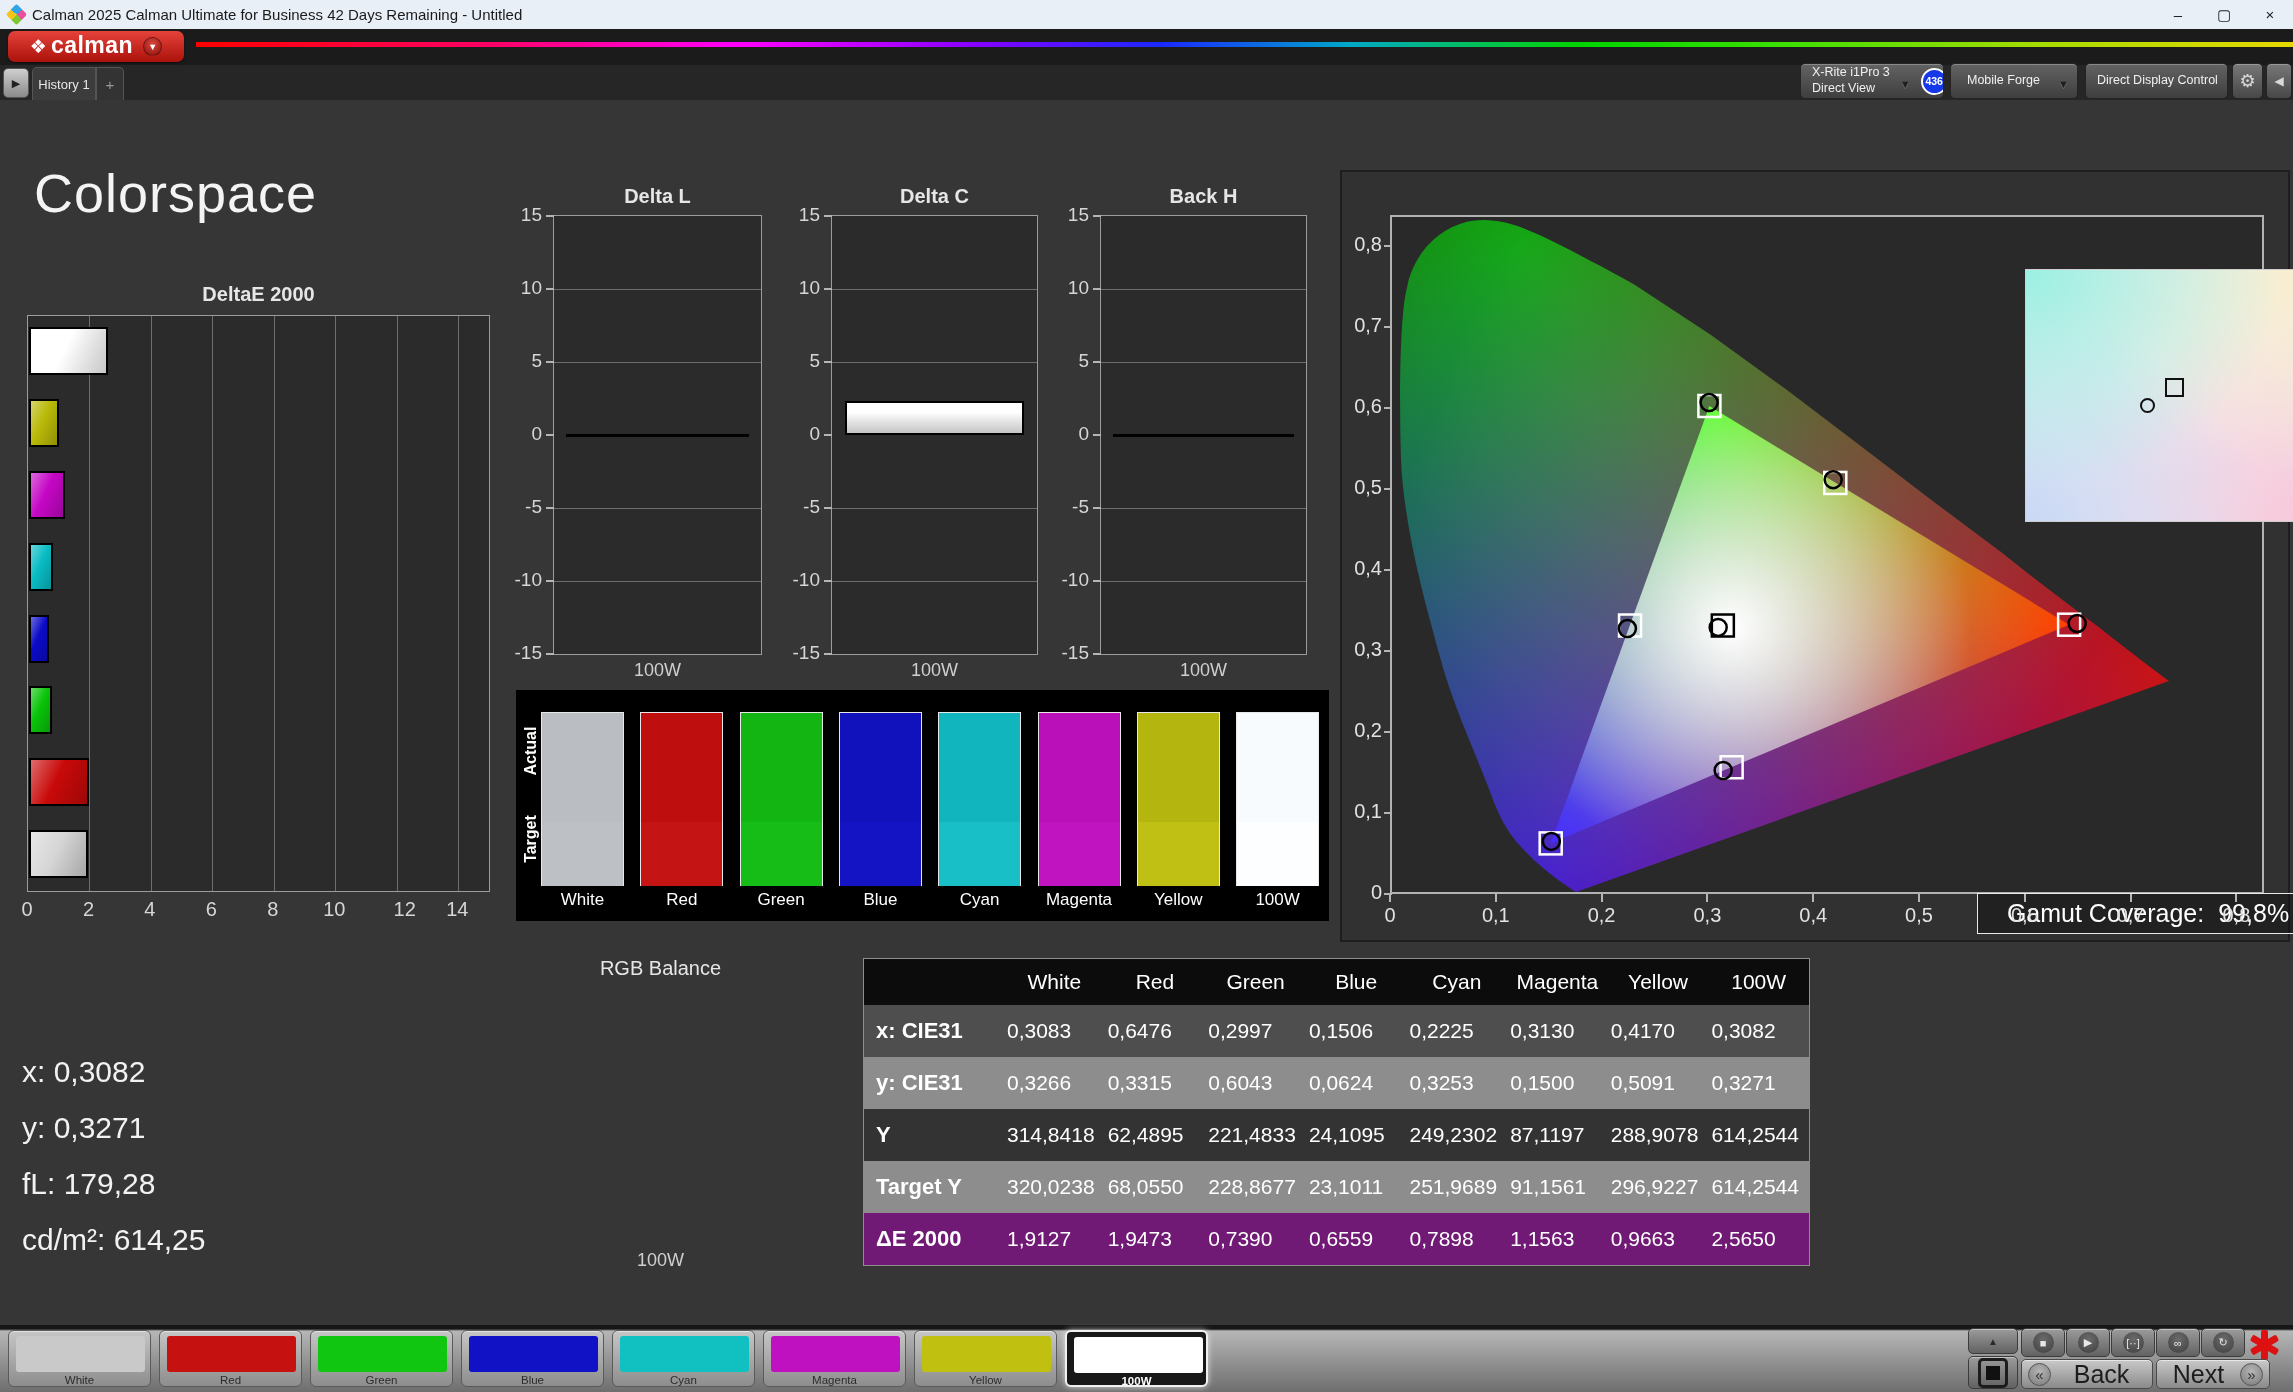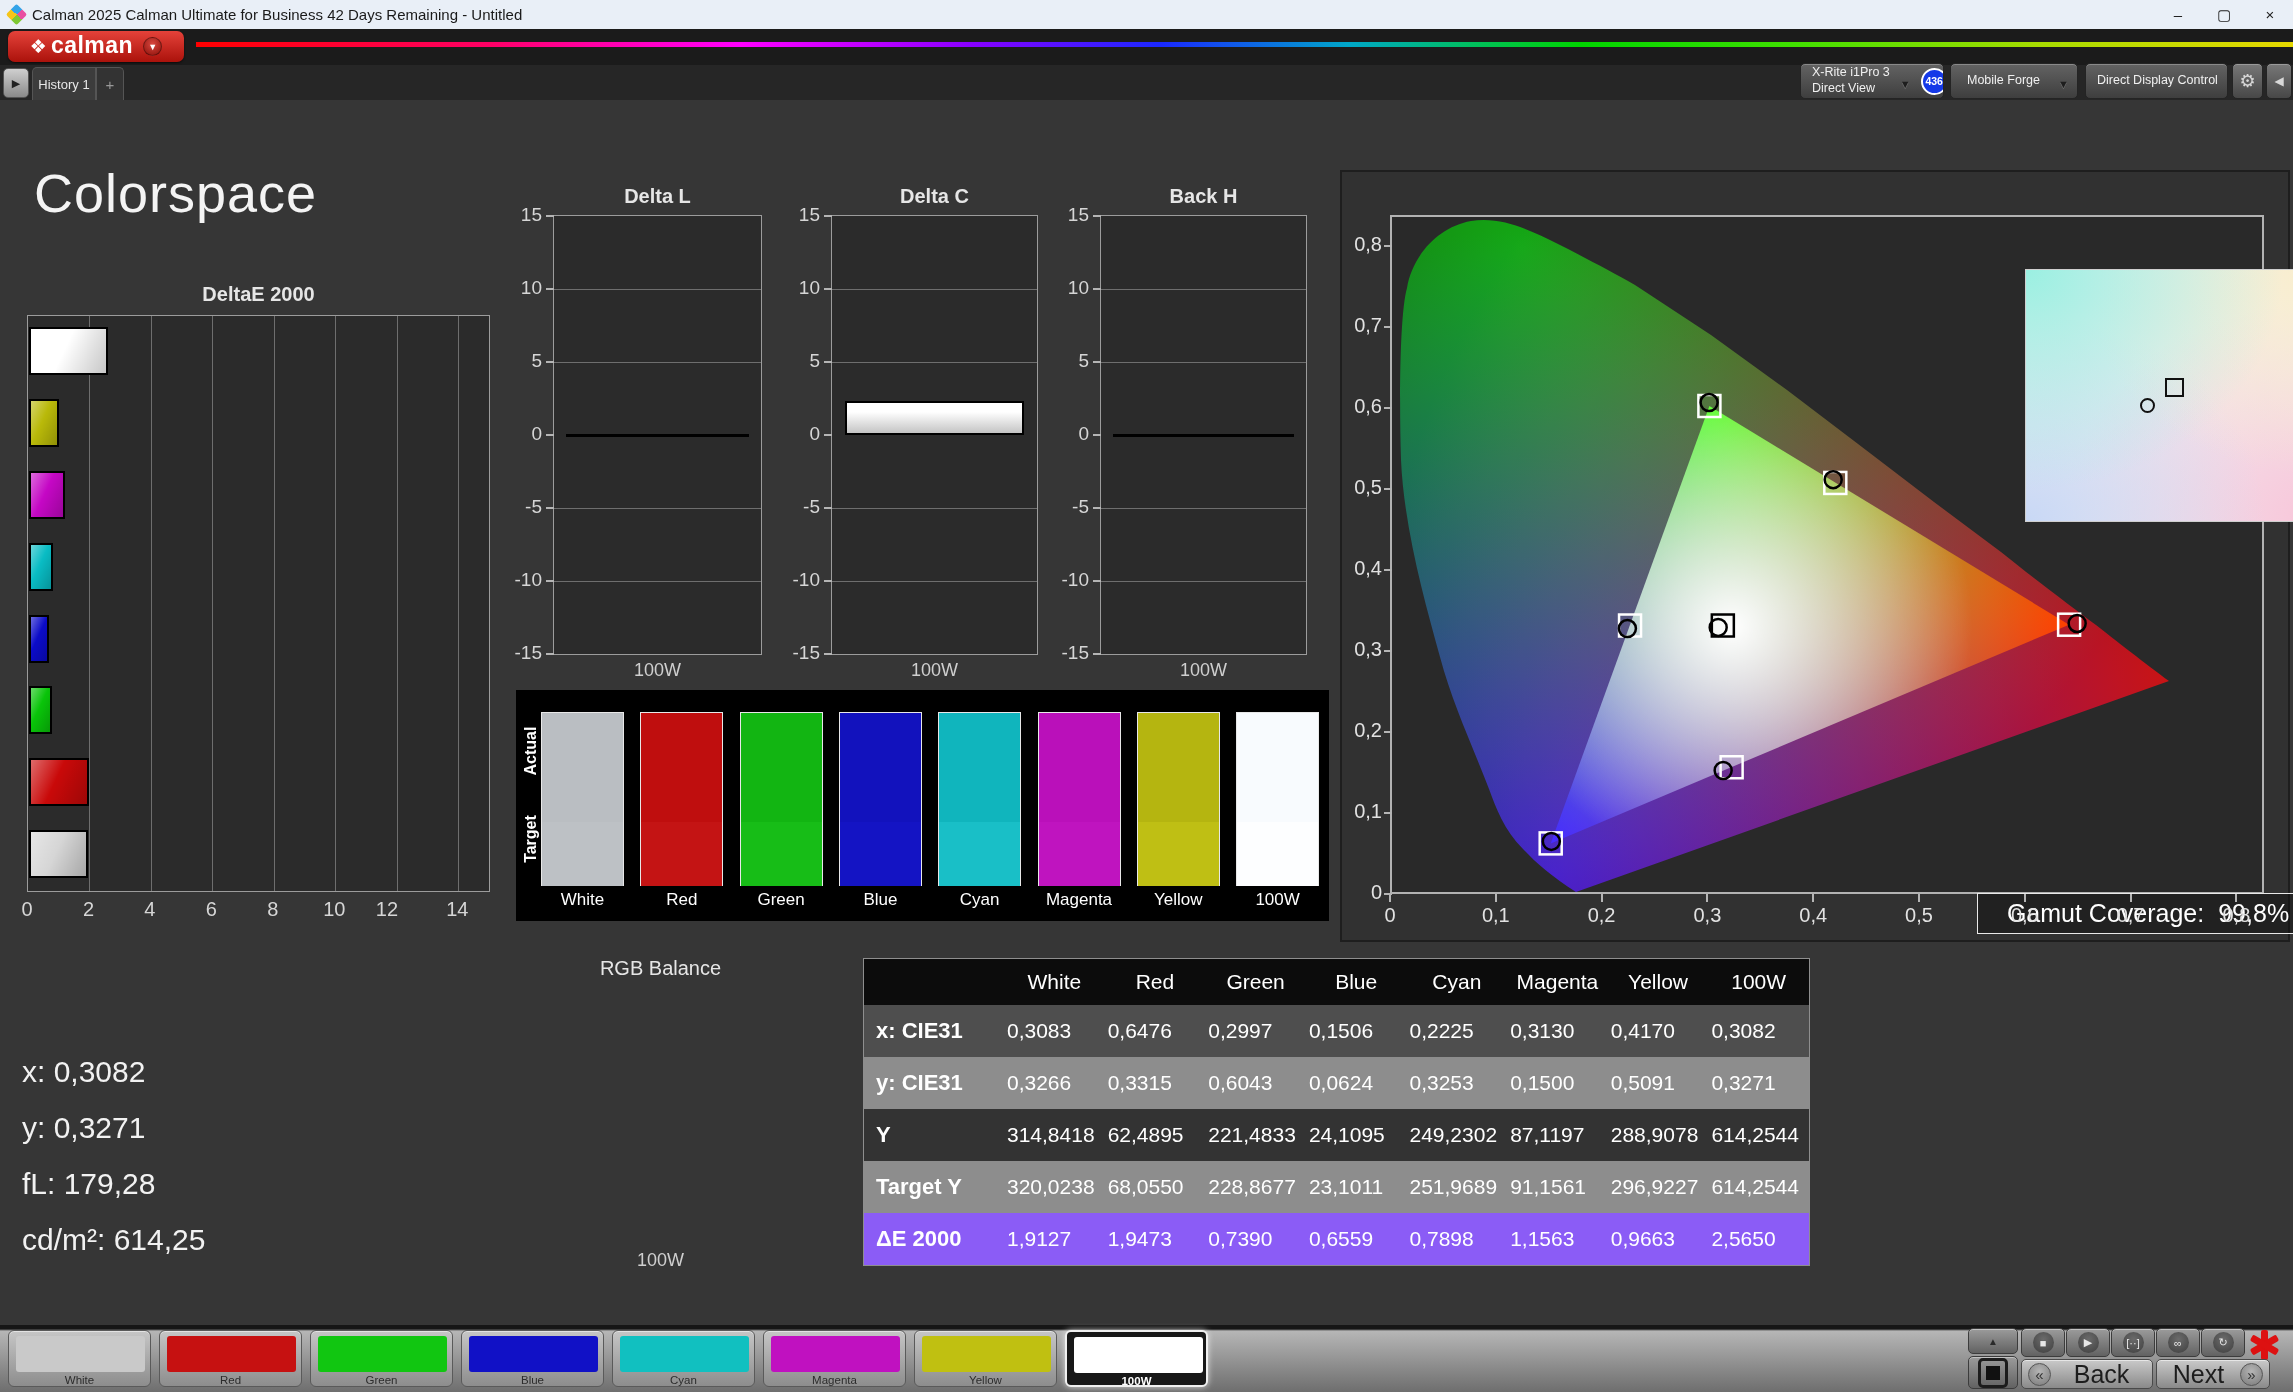--- a/index.html
+++ b/index.html
@@ -222,21 +222,21 @@
       <div class="bar" style="left: 1px; top: 442.3px; height: 48px; width: 59.8px; background-color: rgb(201, 9, 9);"></div>
       <div class="bar" style="left: 1px; top: 514.1px; height: 48px; width: 58.8px; background-color: rgb(214, 214, 214);"></div>
     </div>
   <div id="deltae-xlabels" class="abs" style="left:27px; top:898px; width:463px; height:24px;">
       <div class="ticklabel" style="left: -20px; top: 0px; width: 40px; text-align: center; font-size: 20px;">0</div>
       <div class="ticklabel" style="left: 41.4667px; top: 0px; width: 40px; text-align: center; font-size: 20px;">2</div>
       <div class="ticklabel" style="left: 102.933px; top: 0px; width: 40px; text-align: center; font-size: 20px;">4</div>
       <div class="ticklabel" style="left: 164.4px; top: 0px; width: 40px; text-align: center; font-size: 20px;">6</div>
       <div class="ticklabel" style="left: 225.867px; top: 0px; width: 40px; text-align: center; font-size: 20px;">8</div>
       <div class="ticklabel" style="left: 287.333px; top: 0px; width: 40px; text-align: center; font-size: 20px;">10</div>
-      <div class="ticklabel" style="left: 348.8px; top: 0px; width: 40px; text-align: left; font-size: 20px;">12</div>
+      <div class="ticklabel" style="left: 348.8px; top: 0px; width: 40px; text-align: right; font-size: 20px;">12</div>
       <div class="ticklabel" style="left: 410.267px; top: 0px; width: 40px; text-align: center; font-size: 20px;">14</div>
     </div>
 
   <div class="chart-title" style="left:553px; top:185px; width:209px;">Delta L</div>
   <div id="mini-l" class="frame" style="left:553px; top:215px; width:209px; height:440px;">
       <div class="tickmark" style="left: -8px; top: -1px; width: 8px; height: 2px;"></div>
       <div class="ticklabel" style="left: -56px; top: -12px; width: 44px; text-align: right;">15</div>
       <div class="hgrid" style="top: 73px;"></div>
       <div class="tickmark" style="left: -8px; top: 72px; width: 8px; height: 2px;"></div>
       <div class="ticklabel" style="left: -56px; top: 61px; width: 44px; text-align: right;">10</div>
@@ -527,21 +527,21 @@
         <div class="rlabel">Target Y</div>
         <div class="tval">320,0238</div>
         <div class="tval">68,0550</div>
         <div class="tval">228,8677</div>
         <div class="tval">23,1011</div>
         <div class="tval">251,9689</div>
         <div class="tval">91,1561</div>
         <div class="tval">296,9227</div>
         <div class="tval">614,2544</div>
       </div>
-      <div class="trow tdata" style="background: #8b5cf6;">
+      <div class="trow tdata" style="background: #701a75;">
         <div class="rlabel">ΔE 2000</div>
         <div class="tval">1,9127</div>
         <div class="tval">1,9473</div>
         <div class="tval">0,7390</div>
         <div class="tval">0,6559</div>
         <div class="tval">0,7898</div>
         <div class="tval">1,1563</div>
         <div class="tval">0,9663</div>
         <div class="tval">2,5650</div>
       </div>

